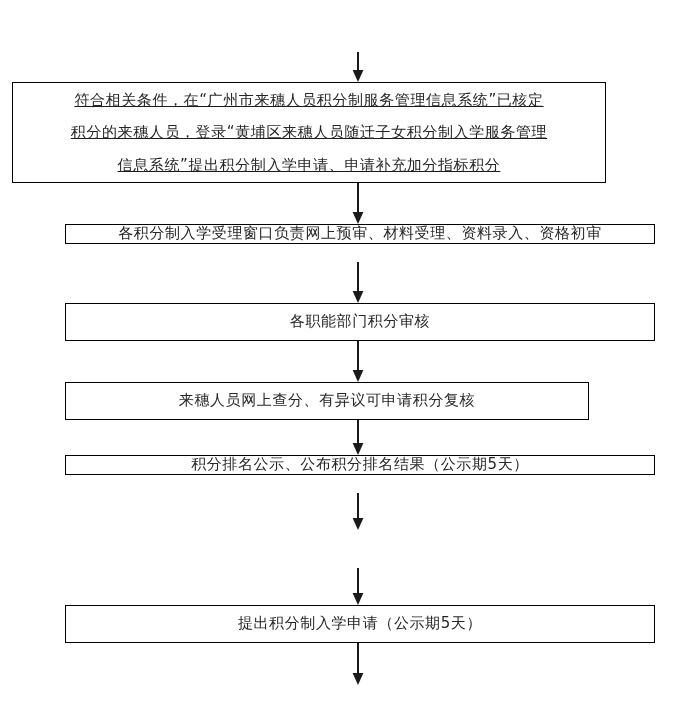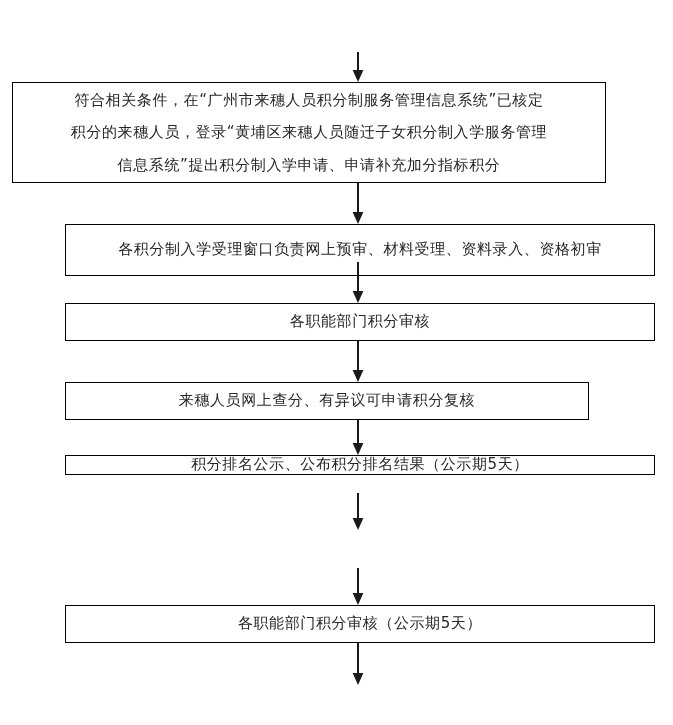--- a/index.html
+++ b/index.html
@@ -62,34 +62,34 @@
 <div id="flow-root">
 
 
   <div class="connector" style="left:349px; top:52px; height:30px;">
     <svg width="18" height="30" viewBox="0 0 18 30" aria-hidden="true">
       <line x1="9" y1="0" x2="9" y2="21" stroke="#1a1a1a" stroke-width="2"></line>
       <polygon points="9,30 3.6,18 14.4,18" fill="#1a1a1a"></polygon>
     </svg>
   </div>
 
-  <div class="node multiline" style="left:12px; top:82px; width:594px; height:101px;">
+  <div class="node multiline" style="left:12px; top:82px; width:594px; height:101px;text-decoration:underline;">
     <span class="node-text">符合相关条件，在“广州市来穗人员积分制服务管理信息系统”已核定
 积分的来穗人员，登录“黄埔区来穗人员随迁子女积分制入学服务管理
 信息系统”提出积分制入学申请、申请补充加分指标积分</span>
   </div>
 
   <div class="connector" style="left:349px; top:183px; height:41px;">
     <svg width="18" height="41" viewBox="0 0 18 41" aria-hidden="true">
       <line x1="9" y1="0" x2="9" y2="32" stroke="#1a1a1a" stroke-width="2"></line>
       <polygon points="9,41 3.6,29 14.4,29" fill="#1a1a1a"></polygon>
     </svg>
   </div>
 
-  <div class="node" style="left:65px; top:224px; width:590px; height:52px;">
+  <div class="node" style="left:65px; top:224px; width:590px; height:20px;">
     <span class="node-text">各积分制入学受理窗口负责网上预审、材料受理、资料录入、资格初审</span>
   </div>
 
   <div class="connector" style="left:349px; top:262px; height:41px;">
     <svg width="18" height="41" viewBox="0 0 18 41" aria-hidden="true">
       <line x1="9" y1="0" x2="9" y2="32" stroke="#1a1a1a" stroke-width="2"></line>
       <polygon points="9,41 3.6,29 14.4,29" fill="#1a1a1a"></polygon>
     </svg>
   </div>
 
@@ -128,21 +128,21 @@
 
 
   <div class="connector" style="left:349px; top:568px; height:37px;">
     <svg width="18" height="37" viewBox="0 0 18 37" aria-hidden="true">
       <line x1="9" y1="0" x2="9" y2="28" stroke="#1a1a1a" stroke-width="2"></line>
       <polygon points="9,37 3.6,25 14.4,25" fill="#1a1a1a"></polygon>
     </svg>
   </div>
 
   <div class="node" style="left:65px; top:605px; width:590px; height:38px;">
-    <span class="node-text">各职能部门积分审核（公示期5天）</span>
+    <span class="node-text">提出积分制入学申请（公示期5天）</span>
   </div>
 
   <div class="connector" style="left:349px; top:643px; height:42px;">
     <svg width="18" height="42" viewBox="0 0 18 42" aria-hidden="true">
       <line x1="9" y1="0" x2="9" y2="33" stroke="#1a1a1a" stroke-width="2"></line>
       <polygon points="9,42 3.6,30 14.4,30" fill="#1a1a1a"></polygon>
     </svg>
   </div>
 
 

